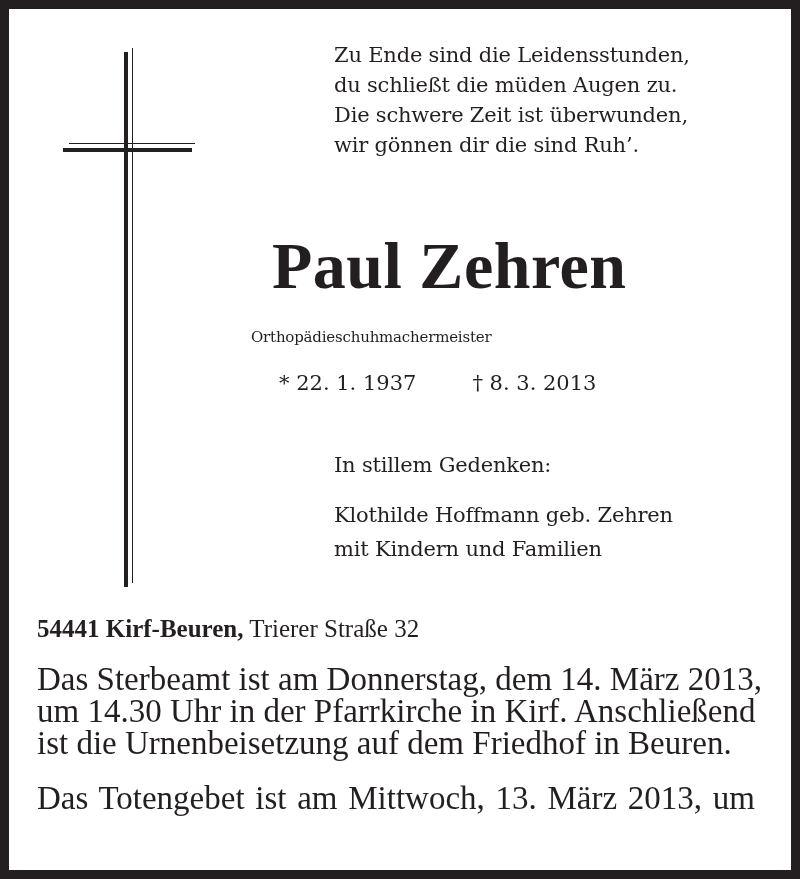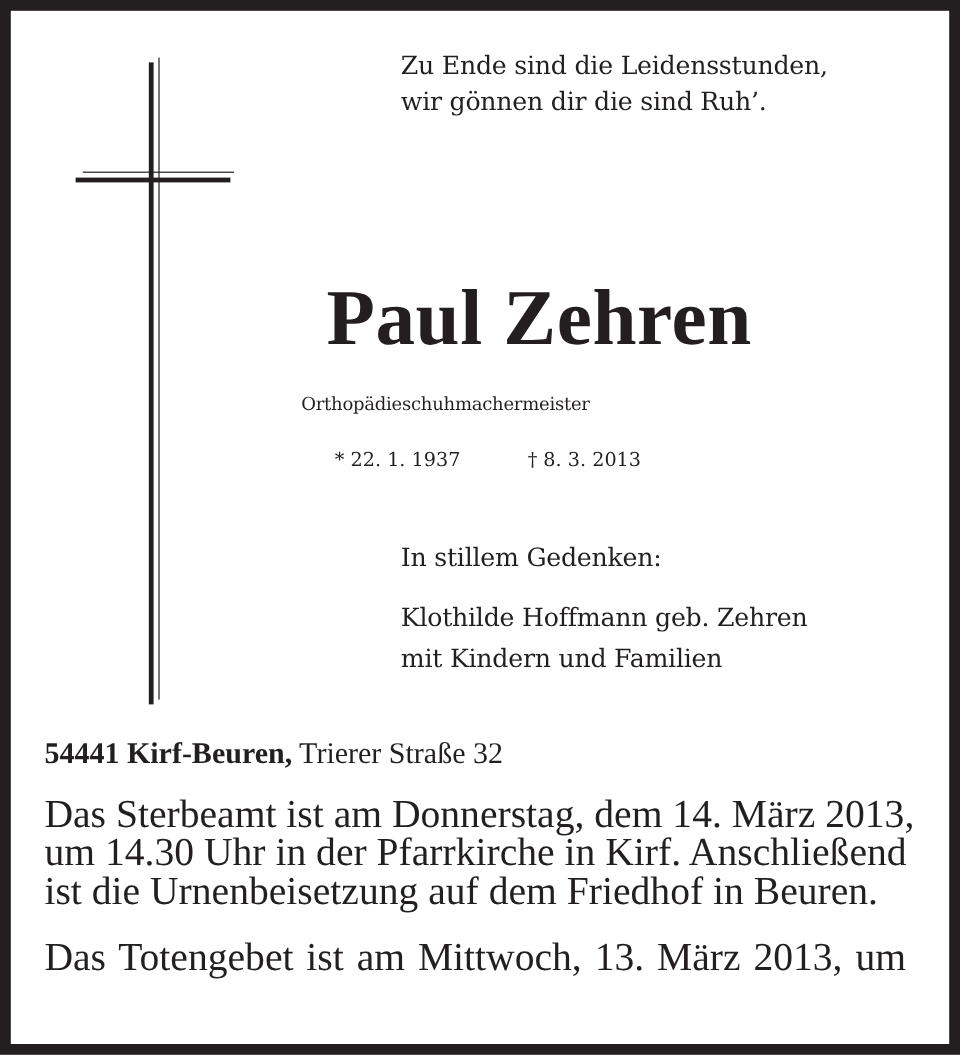--- a/index.html
+++ b/index.html
@@ -34,21 +34,21 @@
     }
     .profession {
       left: 251px; top: 322px;
       font-family: "DejaVu Serif", serif;
       font-size: 15px; line-height: 30px;
       letter-spacing: -0.2px;
     }
     .dates {
       left: 279px; top: 368px;
       font-family: "DejaVu Serif", serif;
-      font-size: 16px; line-height: 30px;
+      font-size: 21px; line-height: 30px;
     }
     .dates .sep { display: inline-block; width: 56px; }
     .mourn-h {
       left: 334px; top: 450px;
       font-family: "DejaVu Serif", serif;
       font-size: 21px; line-height: 30px;
       letter-spacing: -0.2px;
     }
     .mourn-names {
       left: 334px; top: 498px;
@@ -82,20 +82,22 @@
 
 <div>
   <div class="bar" style="left:124px; top:52px; width:4px; height:535px;"></div>
   <div class="bar" style="left:132px; top:48px; width:1px; height:535px;"></div>
   <div class="bar" style="left:63px; top:148px; width:129px; height:4px;"></div>
   <div class="bar" style="left:69px; top:143px; width:126px; height:1px;"></div>
 </div>
 
 <div class="txt poem">
   <div>Zu Ende sind die Leidensstunden,</div>
+  <div>du schließt die müden Augen zu.</div>
+  <div>Die schwere Zeit ist überwunden,</div>
   <div>wir gönnen dir die sind Ruh’.</div>
 </div>
 
 <div class="txt name">Paul Zehren</div>
 
 <div class="txt profession">Orthopädieschuhmachermeister</div>
 
 <div class="txt dates">
   <span>* 22. 1. 1937</span><span class="sep"></span><span>† 8. 3. 2013</span>
 </div>

